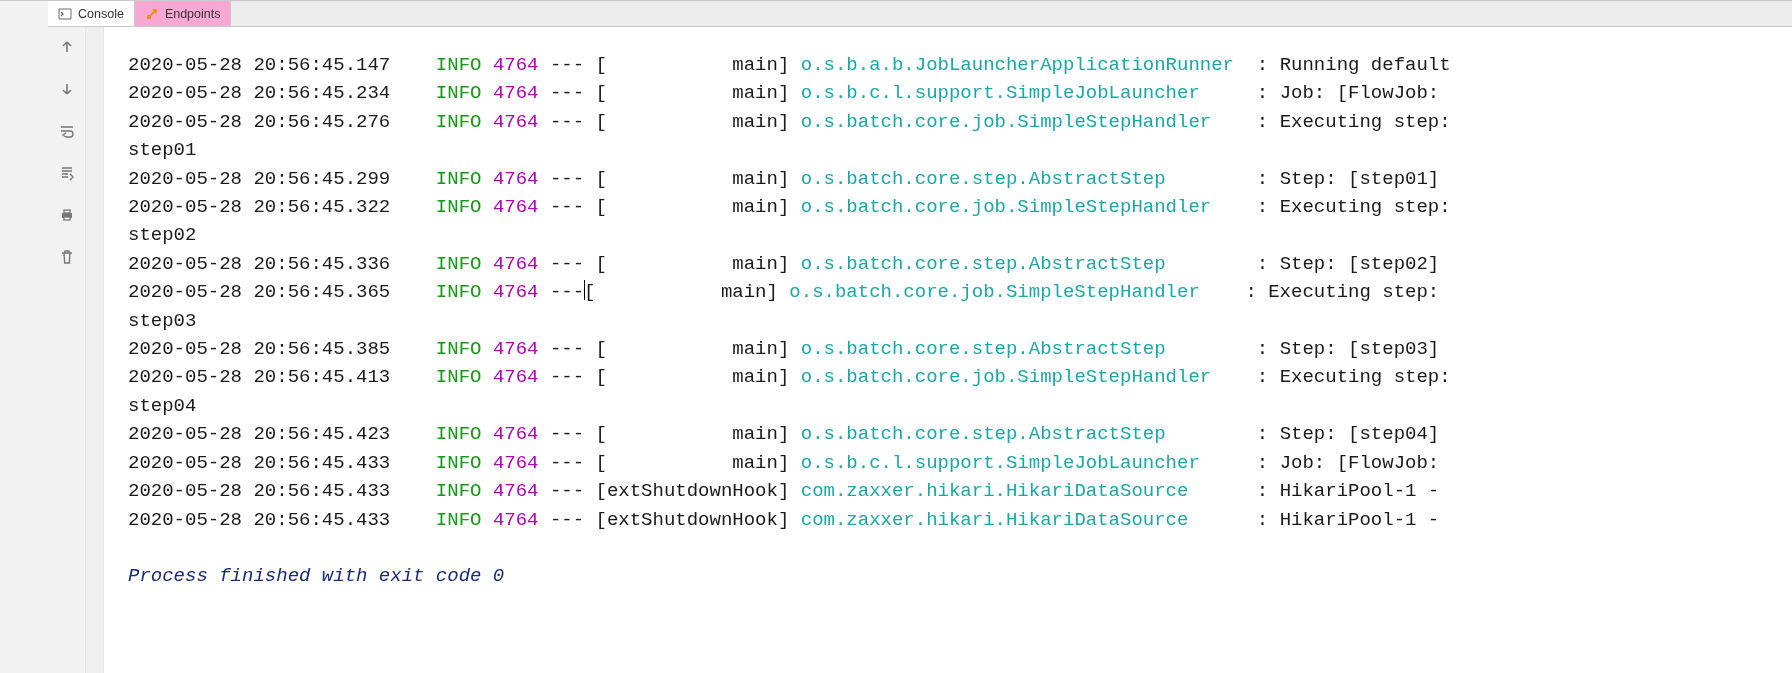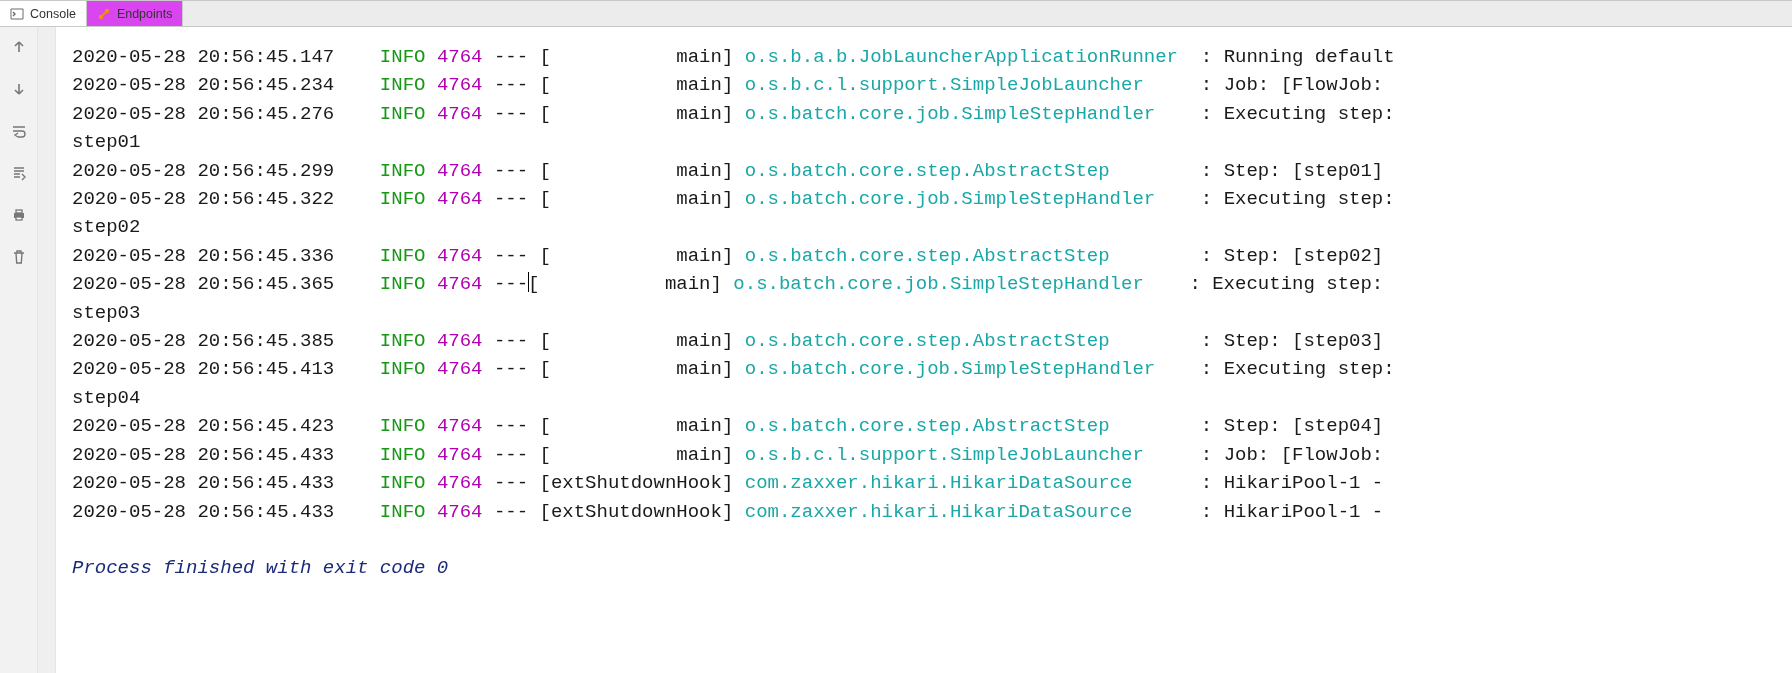--- a/index.html
+++ b/index.html
@@ -9,37 +9,38 @@
     font-family: "Segoe UI", Arial, sans-serif;
     font-size: 13px;
     background: #f2f2f2;
     overflow: hidden;
   }
   .ide-root {
     display: flex;
     flex-direction: column;
     width: 100%; height: 100%;
     border-top: 1px solid #c9c9c9;
+    padding-left: 48px;
   }
   
   .tabs-row {
     display: flex;
     align-items: stretch;
     background: #ececec;
     border-bottom: 1px solid #c9c9c9;
     height: 26px;
   }
   .tab {
     display: flex;
     align-items: center;
     gap: 6px;
     height: 100%;
     padding: 0 10px;
     border-right: 1px solid #c9c9c9;
-    background: #d946ef;
+    background: #f9a8d4;
     color: #333;
     cursor: pointer;
     user-select: none;
   }
   .tab.active {
     background: #ffffff;
   }
   .tab .tab-icon { display: inline-flex; width: 14px; height: 14px; }
   .tab .tab-label { font-size: 12.5px; }
 
@@ -76,21 +77,21 @@
   .scroll-gutter {
     position: absolute;
     left: 0; top: 0; bottom: 0;
     width: 18px;
     background: #efefef;
     border-right: 1px solid #e6e6e6;
   }
   .console-pre {
     position: absolute;
     left: 22px; right: 0; top: 0; bottom: 0;
-    margin: 8px;
+    margin: 16px;
     padding: 8px 0 0 4px;
     font-family: Consolas, "Courier New", monospace;
     font-size: 19px;
     line-height: 28.4px;
     white-space: pre;
     color: #1a1a1a;
     overflow: hidden;
   }
   .lvl-INFO  { color: #159915; }
   .pid       { color: #b400b4; }

